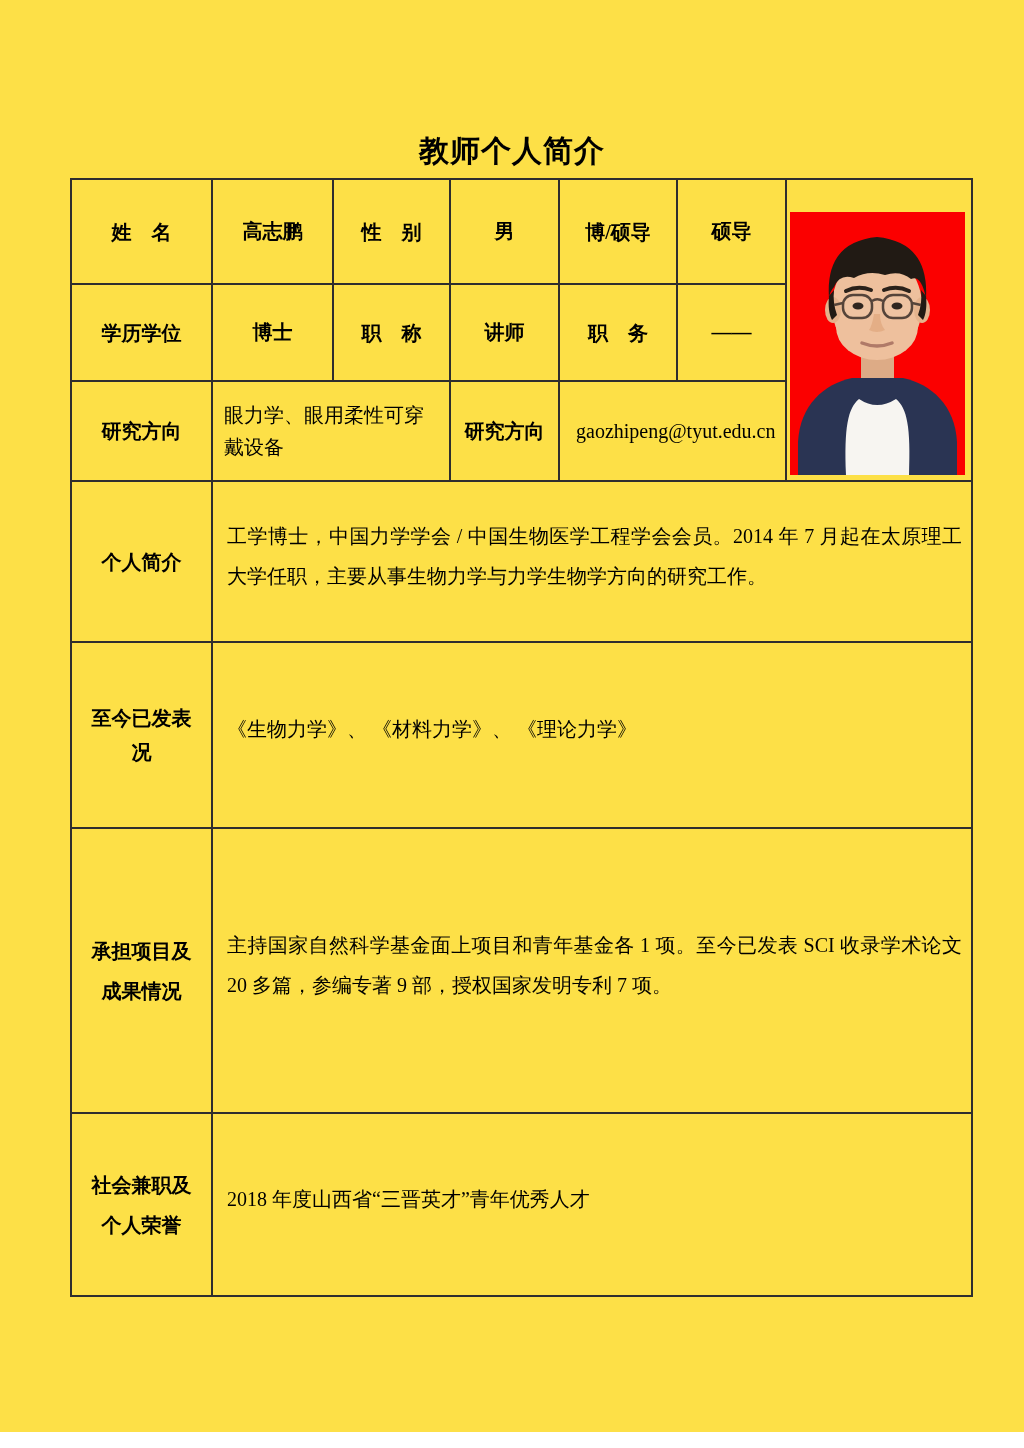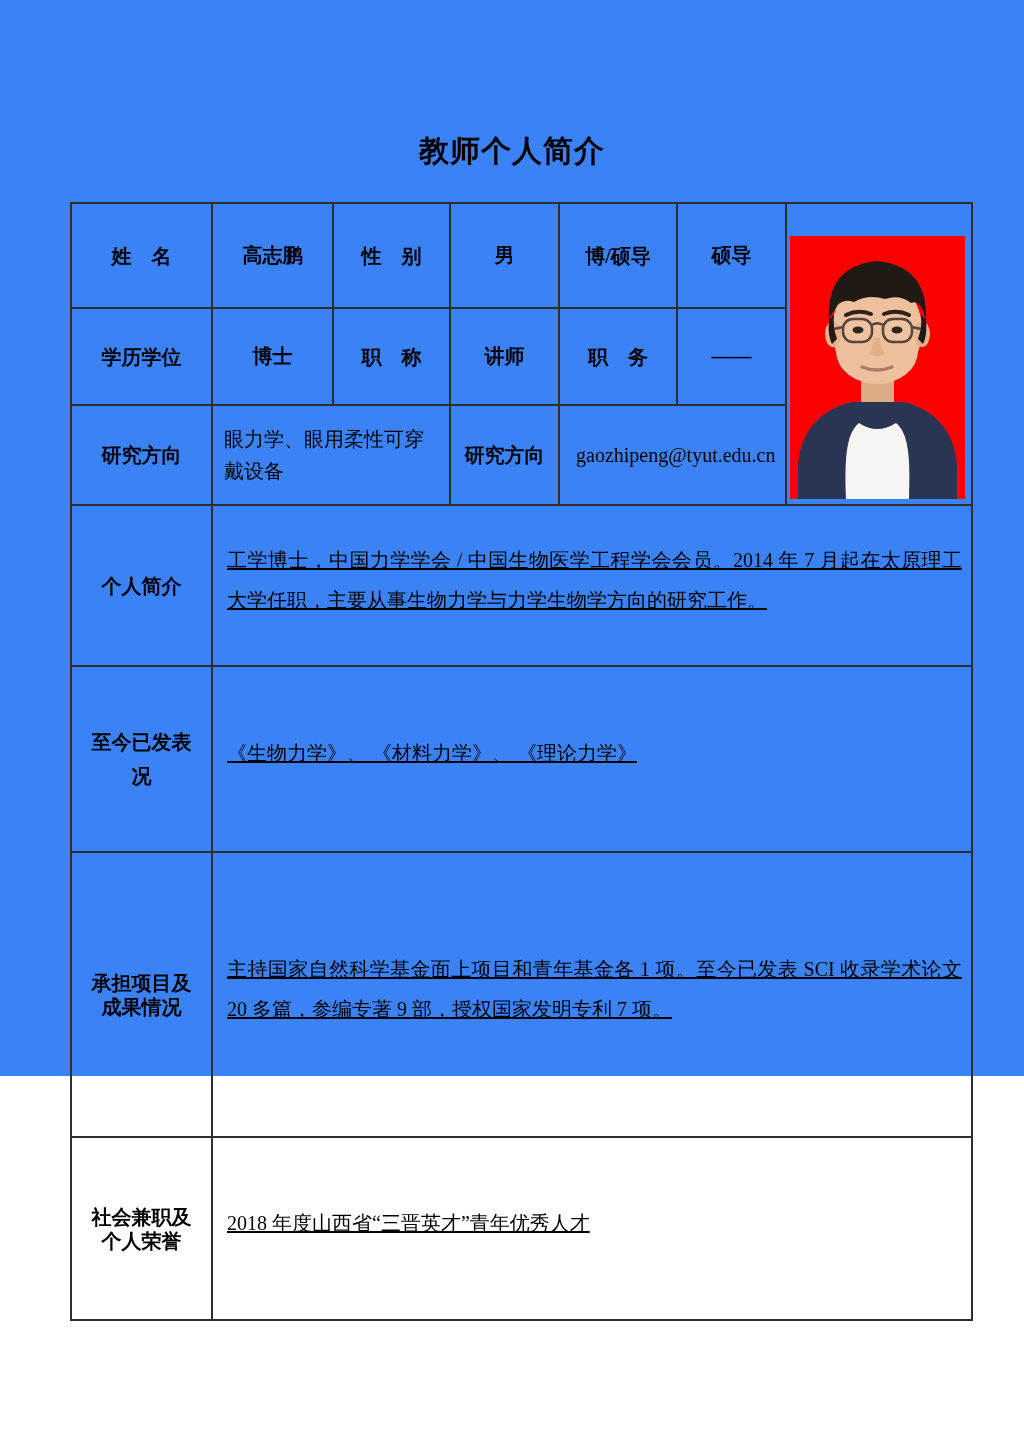--- a/index.html
+++ b/index.html
@@ -4,68 +4,66 @@
 <style>
   * { margin: 0; padding: 0; box-sizing: border-box; }
   html, body { background: #ffffff; }
   body {
     width: 1024px; height: 1448px;
     font-family: "Liberation Serif", "DejaVu Serif", serif;
     color: #000000;
     position: relative;
     overflow: hidden;
   }
-  .page { position: absolute; left: 0; top: 0; width: 1024px; height: 1076px; background: #3b82f6; }
+  .page { position: absolute; left: 0; top: 0; width: 1024px; height: 1432px; background: #fde047; }
 
   .doc-title {
     position: absolute;
     top: 131px; left: 0; width: 1024px;
     text-align: center;
     font-family: "Liberation Sans", "DejaVu Sans", sans-serif;
     font-weight: bold;
     font-size: 30px;
     letter-spacing: 1px;
     color: #000000;
   }
 
   table.profile {
     position: absolute;
     left: 70px; top: 178px;
     width: 901px; height: 1117px;
     border-collapse: collapse;
     table-layout: fixed;
-    margin-top: 24px;
   }
   table.profile td {
     border: 2px solid #2e2e2e;
     vertical-align: middle;
     font-size: 20px;
     color: #000000;
     overflow: hidden;
   }
   td.lbl {
     font-weight: bold;
     text-align: center;
     white-space: pre-line;
     line-height: 34px;
     padding: 0 4px;
   }
-  td.lbl.lh40 { line-height: 24px; }
+  td.lbl.lh40 { line-height: 40px; }
   td.val { text-align: center; padding: 0 4px; font-weight: bold; }
   td.val-left {
     text-align: left;
     padding: 0 10px 0 11px;
     line-height: 32px;
     border-radius: 31px;
   }
   td.content {
     text-align: justify;
     padding: 0 9px 12px 14px;
     line-height: 40px;
-    text-decoration: underline;
   }
   td.content.plain { text-align: left; white-space: pre-wrap; }
   td.email-cell { text-align: center; padding: 0 16px; letter-spacing: 0px; }
 
   td.photo-cell { vertical-align: top; padding: 0; }
   .photo-frame {
     width: 175px; height: 263px;
     margin: 27px auto 0 3px;
     background: #fb0000;
     position: relative;

